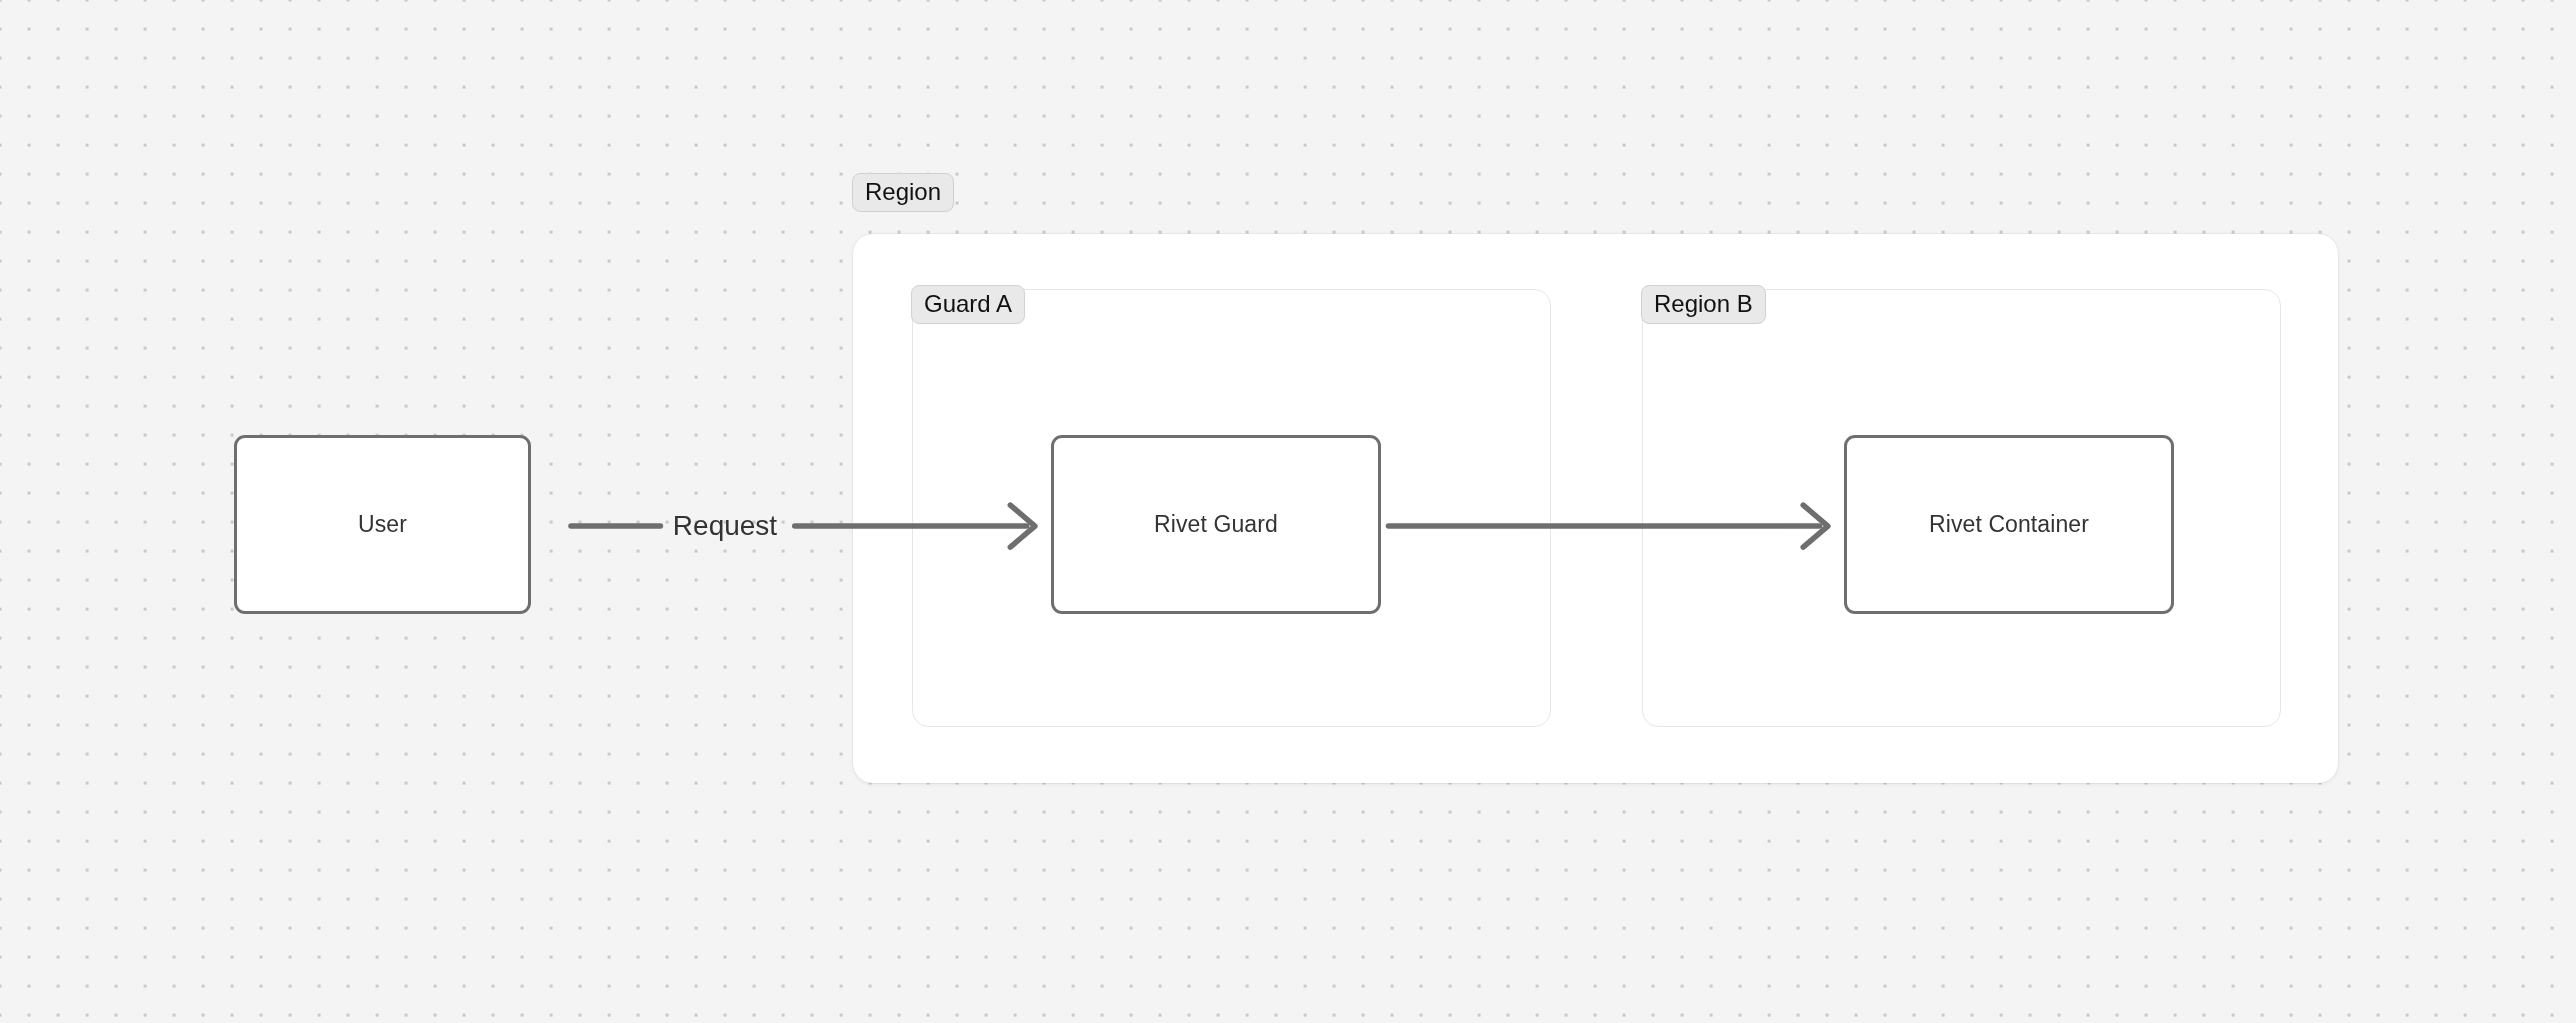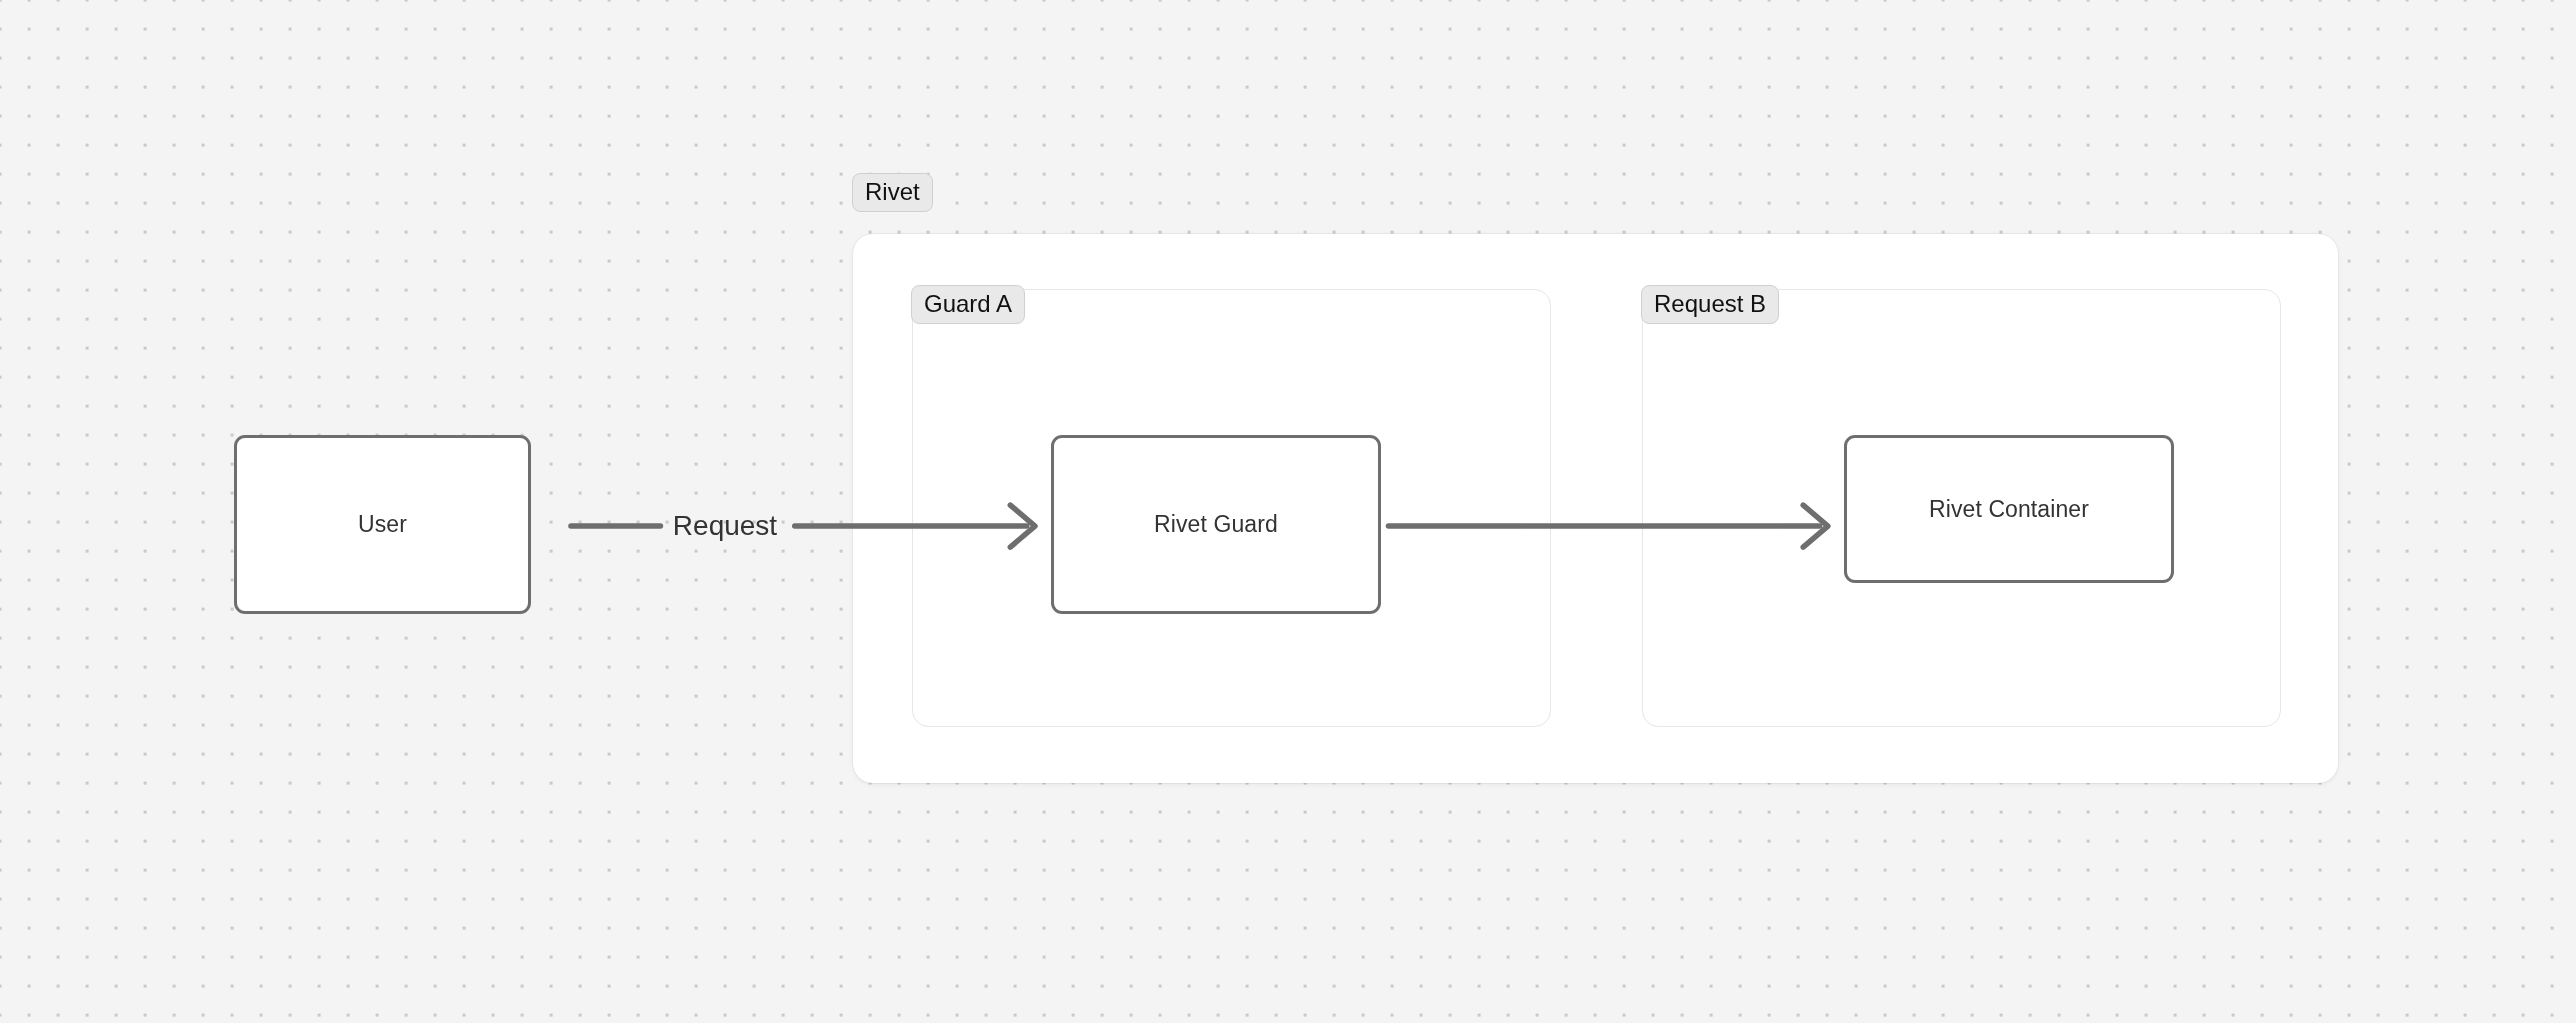--- a/index.html
+++ b/index.html
@@ -40,21 +40,21 @@
   }
   .node-label {
     font-size: 23px;
     color: #333333;
     letter-spacing: 0.1px;
     white-space: nowrap;
   }
 
   #node-user          { left: 234px;  top: 435px; width: 297px; height: 179px; }
   #node-rivet-guard   { left: 1051px; top: 435px; width: 330px; height: 179px; }
-  #node-rivet-container { left: 1844px; top: 435px; width: 330px; height: 148px; }
+  #node-rivet-container { left: 1844px; top: 435px; width: 330px; height: 179px; }
 
   
   #group-rivet {
     position: absolute;
     left: 853px;
     top: 234px;
     width: 1485px;
     height: 549px;
     background: #ffffff;
     border-radius: 20px;
@@ -128,25 +128,25 @@
 </head>
 <body>
 
 <div id="diagram-canvas">
 
   <div id="group-rivet"></div>
 
   <div id="region-a" class="region"></div>
   <div id="region-b" class="region"></div>
 
-  <div id="pill-rivet" class="pill">Rivet</div>
+  <div id="pill-rivet" class="pill">Region</div>
 
   <div id="pill-region-a" class="pill">Guard A</div>
 
-  <div id="pill-region-b" class="pill">Request B</div>
+  <div id="pill-region-b" class="pill">Region B</div>
 
   <svg class="edge-svg" viewBox="0 0 2820 1120" preserveAspectRatio="none">
 
     <line class="edge-line" x1="625" y1="576" x2="723" y2="576"></line>
 
     <line class="edge-line" x1="870" y1="576" x2="1124" y2="576"></line>
 
     <polyline class="edge-head" points="1106,553 1133,576 1106,599"></polyline>
 
     <line class="edge-line" x1="1520" y1="576" x2="1992" y2="576"></line>

